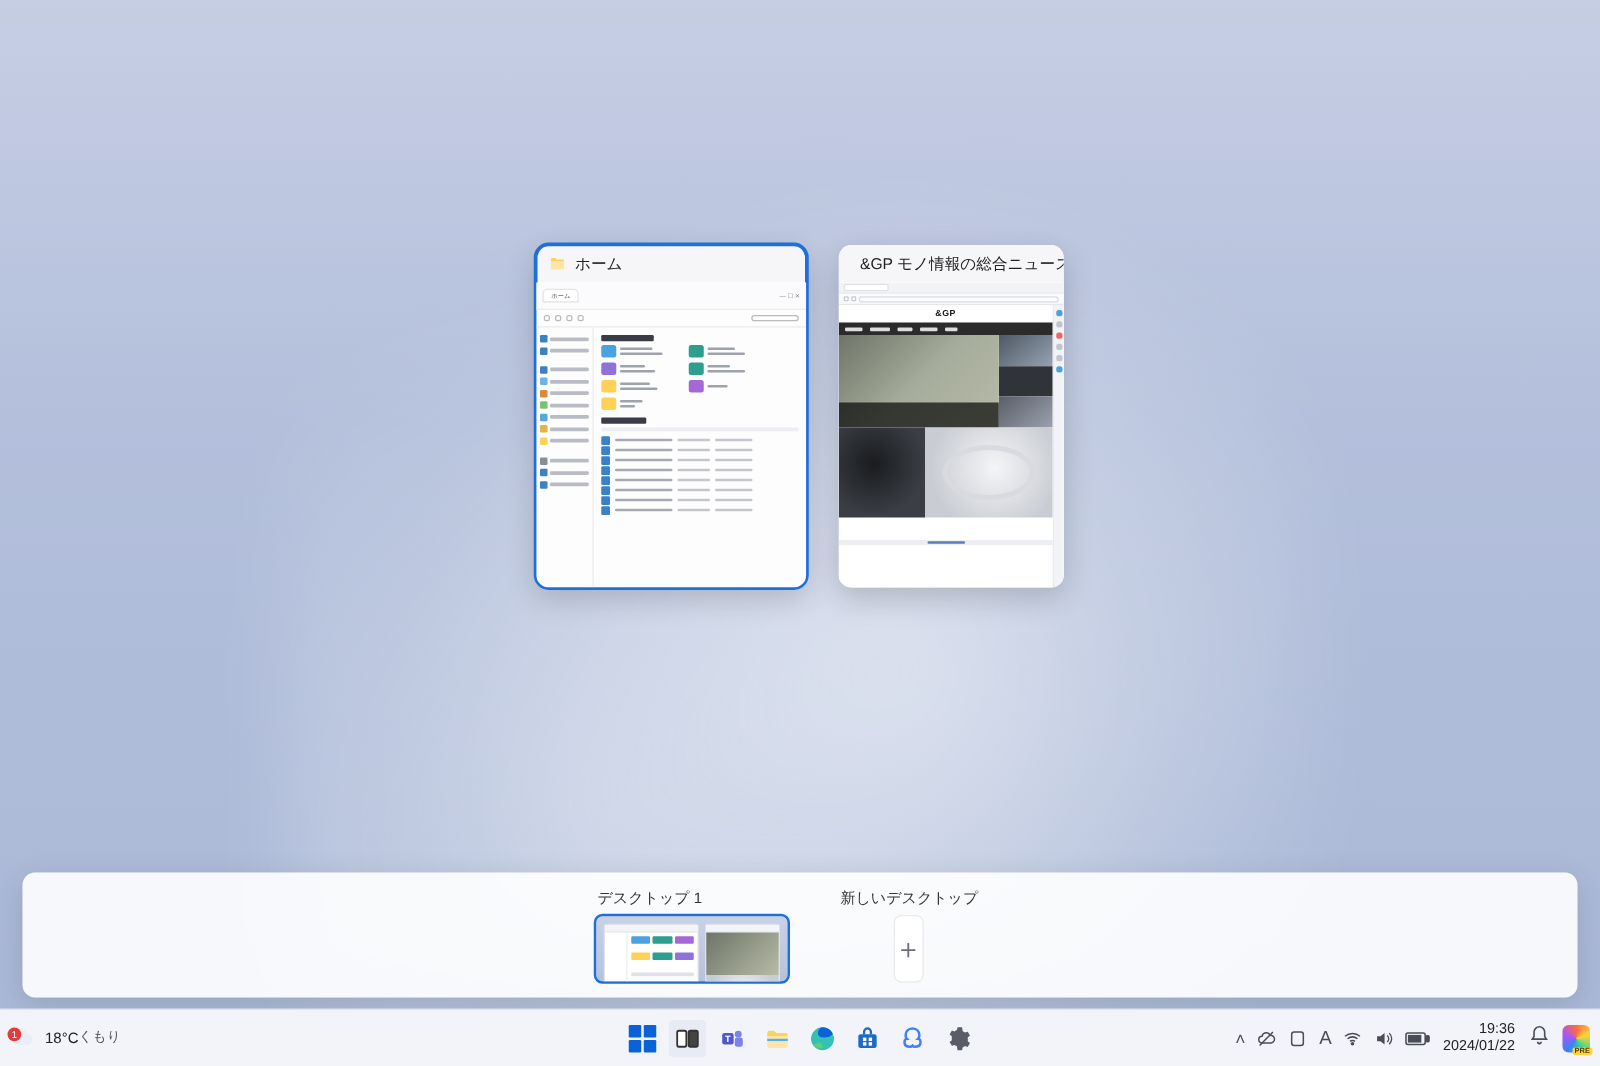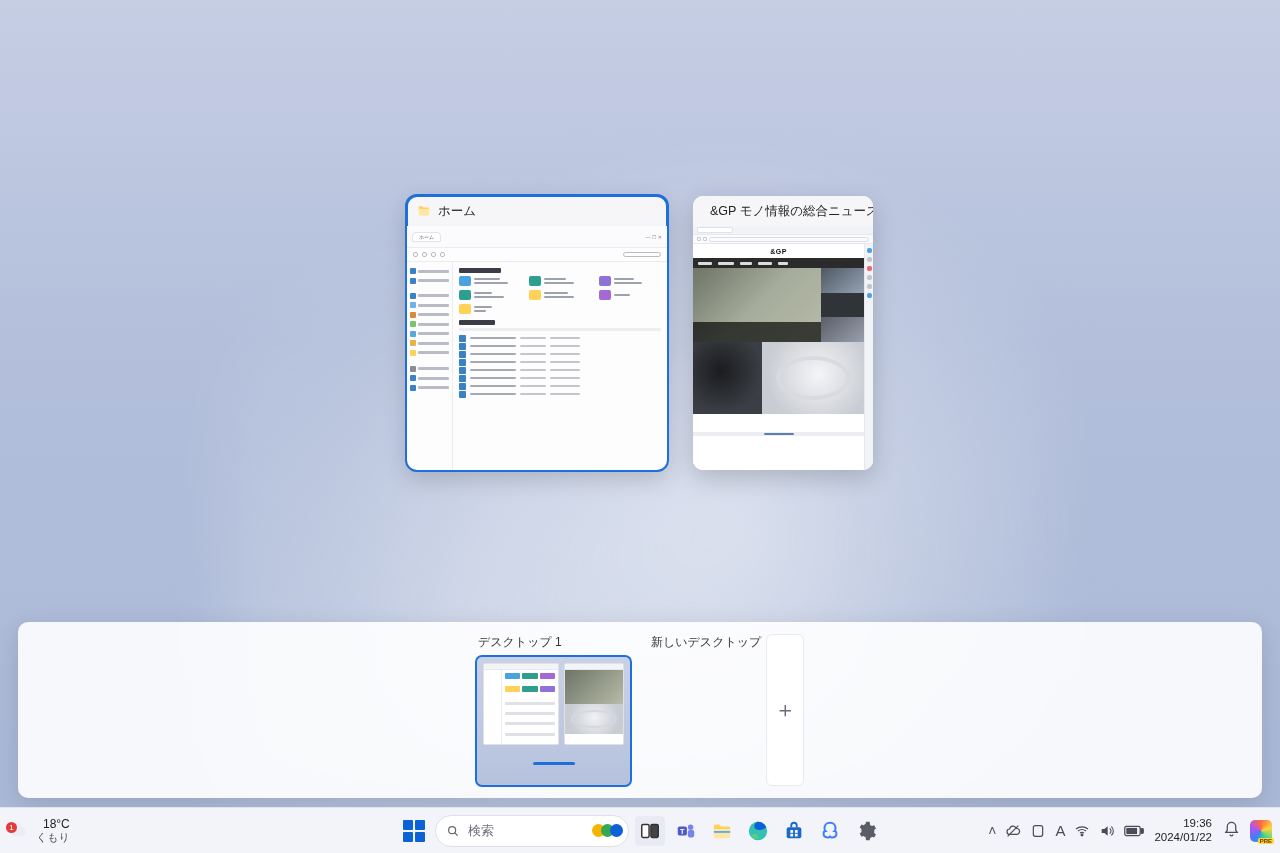--- a/index.html
+++ b/index.html
@@ -3,21 +3,21 @@
 <meta charset="utf-8">
 <style>
   * { margin:0; padding:0; box-sizing:border-box; font-family:"Segoe UI","Yu Gothic UI","Meiryo",sans-serif; }
   html,body { width:1280px; height:853px; overflow:hidden; }
   body { background:linear-gradient(180deg,#c6cee4 0%,#b3bfdb 40%,#a9b8d7 100%); position:relative; }
   
   body::before { content:""; position:absolute; left:220px; top:120px; width:840px; height:680px; background:radial-gradient(circle at 60% 60%, rgba(255,255,255,.5), rgba(255,255,255,0) 60%),radial-gradient(circle at 30% 80%, rgba(255,255,255,.35), rgba(255,255,255,0) 55%); filter:blur(30px); }
 
   
   .taskview-area { position:absolute; top:196px; left:0; width:100%; display:flex; justify-content:center; gap:26px; }
-  .window-thumb { width:260px; height:274px; border-radius:10px; background:#fff; box-shadow:0 8px 24px rgba(0,0,0,.18); overflow:hidden; position:relative; cursor:pointer; }
+  .window-thumb { width:216px; height:274px; border-radius:10px; background:#fff; box-shadow:0 8px 24px rgba(0,0,0,.18); overflow:hidden; position:relative; cursor:pointer; }
   .window-thumb.active { outline:3px solid #1e6fd9; outline-offset:-1px; }
   .thumb-titlebar { height:30px; display:flex; align-items:center; gap:7px; padding:0 10px; background:#f6f6f8; font-size:12.5px; color:#222; white-space:nowrap; overflow:hidden; }
   .thumb-body   { position:absolute; top:30px; left:0; right:0; bottom:0; background:#fdfdfd; overflow:hidden; font-size:5px; color:#555;}
   .fe-topbar    { height:22px; background:#fbfbfd; border-bottom:1px solid #ececf0; display:flex; align-items:center; padding:0 5px; gap:3px;}
   .fe-tab       { background:#fff; border:1px solid #e3e3e8; border-radius:4px 4px 0 0; padding:1px 6px;}
   .fe-toolbar   { height:14px; border-bottom:1px solid #ececf0; display:flex; align-items:center; gap:4px; padding:0 6px;}
   .fe-toolbar span{width:5px;height:5px;border:1px solid #bbb;border-radius:2px;}
   .fe-main      { display:flex; height:calc(100% - 36px);}
   .fe-side      { width:46px; border-right:1px solid #ececf0; padding:3px 3px;}
   .fe-side div  { height:7px; margin:2.5px 0; display:flex; align-items:center; gap:2px;}
@@ -57,39 +57,39 @@
   .gp-hero .r .r3{background:linear-gradient(140deg,#595e68,#9aa0ad);}
   .gp-second  { display:flex; height:72px;}
   .gp-second .a{flex:1.35; background:radial-gradient(circle at 40% 40%,#1a1c1f,#3b3e44 70%);}
   .gp-second .b{flex:2; background:radial-gradient(circle at 55% 45%,#f4f5f7,#c9ccd2 75%); position:relative;}
   .gp-second .b::before{content:"";position:absolute;inset:14px;border-radius:50%;border:4px solid #d8dadf;}
   .gp-cap     { height:18px; background:#fff; text-align:center; font-size:3.5px; color:#555; padding:2px 4px;}
   .gp-bar     { height:4px; background:#eceef2; display:flex; justify-content:center;}
   .gp-bar span{width:30px;height:2px;margin-top:1px;background:#5a7fb5;border-radius:1px;}
 
   
-  .vd-strip { position:absolute; left:18px; right:18px; bottom:55px; height:176px; background:rgba(255,255,255,.90); border-radius:10px; box-shadow:0 6px 24px rgba(0,0,0,.12); display:flex; justify-content:center; gap:18px; padding:12px 16px; }
-  .vd-item  { width:155px; display:flex; flex-direction:row; gap:5px; cursor:pointer;}
+  .vd-strip { position:absolute; left:18px; right:18px; bottom:55px; height:100px; background:rgba(255,255,255,.90); border-radius:10px; box-shadow:0 6px 24px rgba(0,0,0,.12); display:flex; justify-content:center; gap:18px; padding:12px 16px; }
+  .vd-item  { width:155px; display:flex; flex-direction:column; gap:5px; cursor:pointer;align-items:center;}
   .vd-label { font-size:12px; color:#333; padding-left:2px;}
   .vd-thumb { flex:1; border-radius:6px; background:#eef0f6; border:1px solid #e3e5ec; position:relative; overflow:hidden;}
   .vd-item.active .vd-thumb { outline:2px solid #1e6fd9; outline-offset:-1px;}
   .vd-item.active::after{content:"";position:absolute;margin-top:128px;width:42px;height:3px;background:#1e6fd9;border-radius:2px;}
   .vd-new .vd-thumb{background:#fff;border:1px solid #e9eaef;display:flex;align-items:center;justify-content:center;}
   .plus{font-size:22px;color:#6b6e76;font-weight:300;}
   .vd-mini  { position:absolute; background:#fff; border:1px solid #dfe1e7; border-radius:2px;}
   .vd-mini .hdr{height:6px;background:#f3f4f7;border-bottom:1px solid #e7e8ec;}
 
   
   .taskbar { position:absolute; left:0; right:0; bottom:0; height:46px; background:#f2f4fa; border-top:1px solid #e2e4ec; display:flex; align-items:center; }
   .tb-left   { position:absolute; left:8px; display:flex; align-items:center; gap:6px; }
   .weather-icon{width:22px;height:22px;position:relative;}
   .weather-icon .cloud{position:absolute;left:2px;top:7px;width:16px;height:9px;background:#e9edf5;border-radius:5px;}
   .weather-icon .cloud::before{content:"";position:absolute;left:3px;top:-4px;width:8px;height:8px;background:#e9edf5;border-radius:50%;}
   .weather-icon .badge{position:absolute;left:-2px;top:2px;width:11px;height:11px;background:#e23b3b;border-radius:50%;color:#fff;font-size:8px;line-height:11px;text-align:center;}
-  .weather-text{display:flex;flex-direction:column;line-height:1.1;align-items:flex-end;}
+  .weather-text{display:flex;flex-direction:row;line-height:1.1;}
   .weather-text .t{font-size:12px;color:#222;}
   .weather-text .c{font-size:11px;color:#555;}
 
   .tb-center { margin:0 auto; display:flex; align-items:center; gap:6px; }
   .start-btn { width:30px; height:30px; display:grid; grid-template-columns:repeat(2,10px); grid-template-rows:repeat(2,10px); gap:2px; place-content:center; cursor:pointer; border-radius:4px;}
   .start-btn span{background:#0b62d6;border-radius:1px;}
   .search-box{ width:194px; height:32px; background:#fff; border:1px solid #dfe1e8; border-radius:16px; display:flex; align-items:center; padding:0 10px; gap:8px; font-size:13px; color:#6a6d75; position:relative;}
   .search-box .deco{position:absolute;right:5px;display:flex;gap:-3px;}
   .search-box .deco span{width:13px;height:13px;border-radius:50%;margin-left:-4px;}
   .tb-icon   { width:30px; height:30px; display:flex; align-items:center; justify-content:center; cursor:pointer; border-radius:4px; font-size:17px; line-height:1;}
@@ -404,32 +404,20 @@
     </div>
   </div>
 
   <div class="tb-center">
     <div class="start-btn">
         <span></span>
         <span></span>
         <span></span>
         <span></span>
       </div>
-    <div class="search-box">
-      <svg class="ic14" viewBox="0 0 24 24" fill="none" stroke="#666" stroke-width="2">
-          <circle cx="10.5" cy="10.5" r="6"></circle>
-          <line x1="20" y1="20" x2="15" y2="15"></line>
-        </svg>
-      <span>検索</span>
-      <span class="deco">
-          <span style="background:#f4b400"></span>
-          <span style="background:#34a853"></span>
-          <span style="background:#0b62d6"></span>
-        </span>
-    </div>
     <div class="tb-icon active">
       <svg viewBox="0 0 24 24" fill="none" stroke="#333" stroke-width="1.6">
           <rect x="3" y="5" width="8" height="14" rx="1.5" fill="#fff"></rect>
           <rect x="13" y="5" width="8" height="14" rx="1.5" fill="#444"></rect>
         </svg>
     </div>
     <div class="tb-icon">
       <svg viewBox="0 0 24 24">
           <rect x="3" y="7" width="10" height="10" rx="2" fill="#5059c9"></rect>
           <circle cx="17" cy="8" r="3" fill="#7b83eb"></circle>

